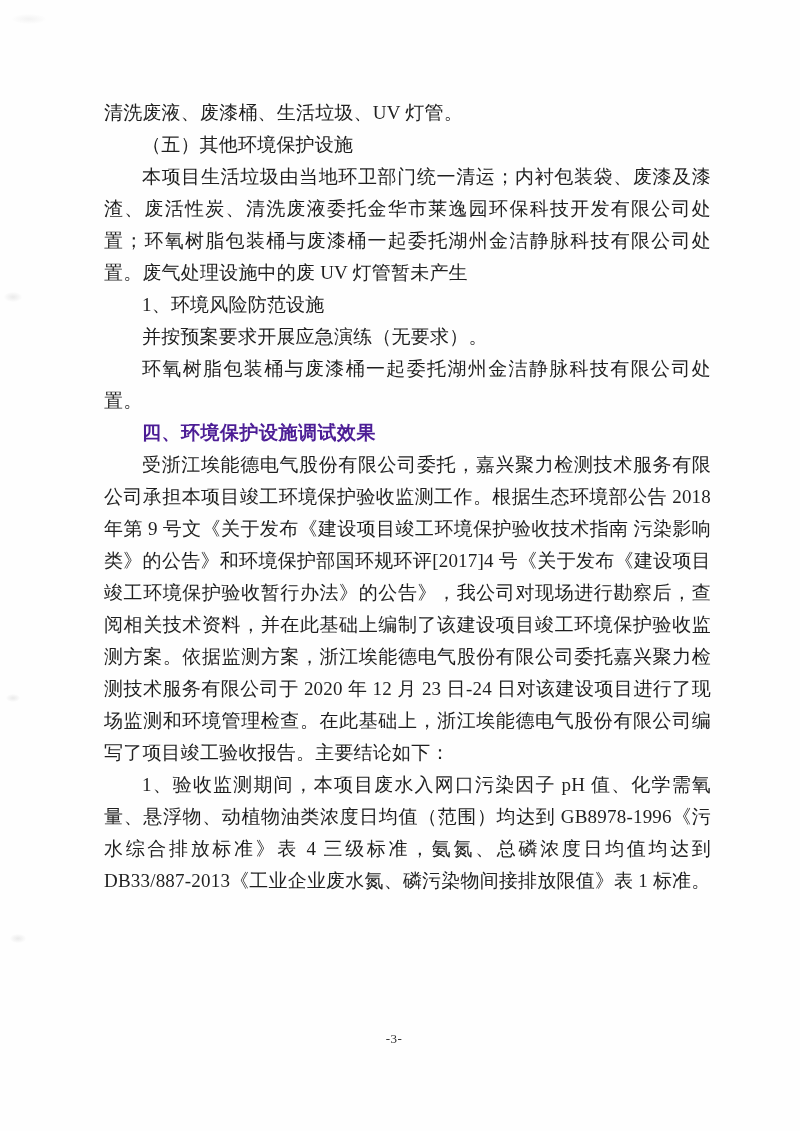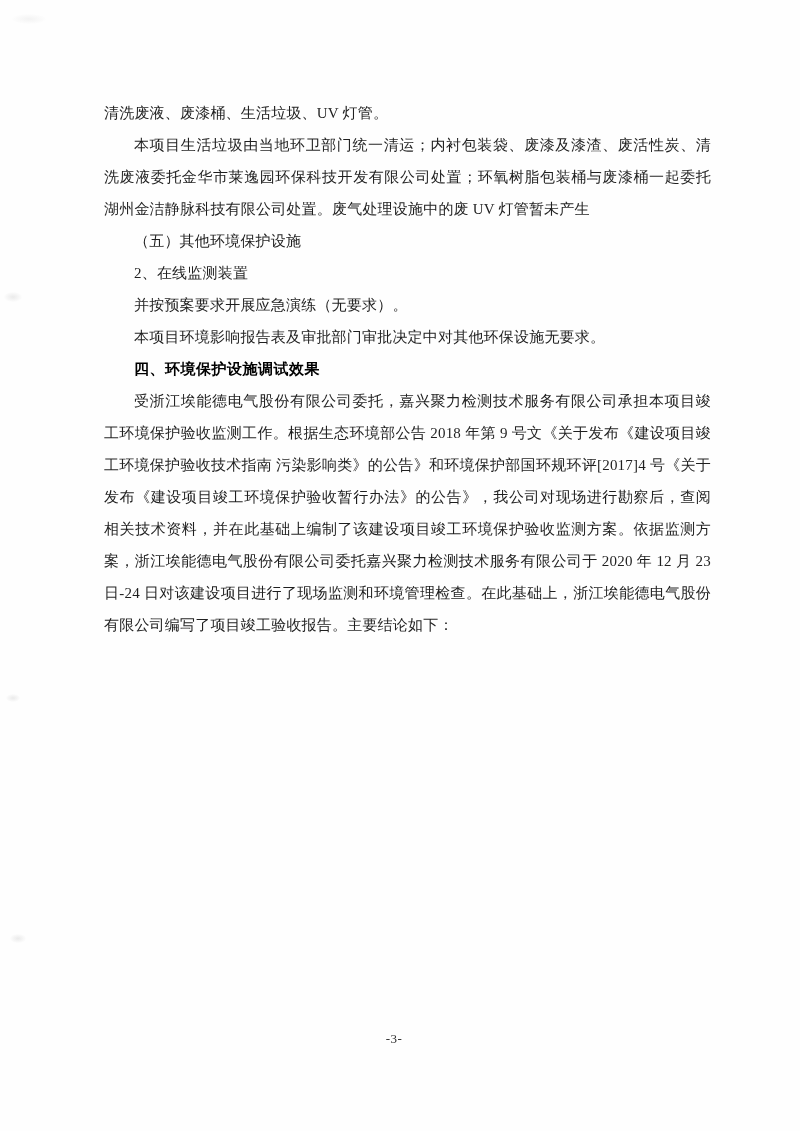--- a/index.html
+++ b/index.html
@@ -14,39 +14,39 @@
     background: #fefefe;
     overflow: hidden;
     font-family: "Liberation Serif", "DejaVu Serif", serif;
     color: #1f1f1f;
   }
   .content {
     position: absolute;
     left: 104px;
     top: 97px;
     width: 607px;
-    font-size: 15px;
+    font-size: 19px;
     line-height: 32px;
     text-align: justify;
     letter-spacing: 0.2px;
   }
   .content p {
     margin: 0;
     padding: 0;
   }
   .content p.plain {
     text-indent: 0;
   }
   .content p.indent {
     text-indent: 2em;
   }
   .content p.heading {
     text-indent: 2em;
     font-weight: bold;
-    color: #000000;
+    color: #4c1d95;
     font-family: "Liberation Sans", "DejaVu Sans", sans-serif;
     letter-spacing: 0.5px;
   }
   .footer {
     position: absolute;
     top: 1031px;
     left: 0;
     width: 788px;
     text-align: center;
     font-size: 13px;
@@ -69,25 +69,26 @@
 
 <div class="page">
   <div class="scan-artifact a4"></div>
   <div class="scan-artifact a1"></div>
   <div class="scan-artifact a2"></div>
   <div class="scan-artifact a3"></div>
 
   <div class="content">
 
   <p class="plain">清洗废液、废漆桶、生活垃圾、UV 灯管。</p>
+      <p class="indent">（五）其他环境保护设施</p>
       <p class="indent">本项目生活垃圾由当地环卫部门统一清运；内衬包装袋、废漆及漆渣、废活性炭、清洗废液委托金华市莱逸园环保科技开发有限公司处置；环氧树脂包装桶与废漆桶一起委托湖州金洁静脉科技有限公司处置。废气处理设施中的废 UV 灯管暂未产生</p>
-      <p class="indent">（五）其他环境保护设施</p>
-      <p class="indent">2、在线监测装置</p>
+      <p class="indent">1、环境风险防范设施</p>
       <p class="indent">并按预案要求开展应急演练（无要求）。</p>
-      <p class="indent">本项目环境影响报告表及审批部门审批决定中对其他环保设施无要求。</p>
+      <p class="indent">环氧树脂包装桶与废漆桶一起委托湖州金洁静脉科技有限公司处置。</p>
       <p class="heading">四、环境保护设施调试效果</p>
       <p class="indent">受浙江埃能德电气股份有限公司委托，嘉兴聚力检测技术服务有限公司承担本项目竣工环境保护验收监测工作。根据生态环境部公告 2018 年第 9 号文《关于发布《建设项目竣工环境保护验收技术指南 污染影响类》的公告》和环境保护部国环规环评[2017]4 号《关于发布《建设项目竣工环境保护验收暂行办法》的公告》，我公司对现场进行勘察后，查阅相关技术资料，并在此基础上编制了该建设项目竣工环境保护验收监测方案。依据监测方案，浙江埃能德电气股份有限公司委托嘉兴聚力检测技术服务有限公司于 2020 年 12 月 23 日-24 日对该建设项目进行了现场监测和环境管理检查。在此基础上，浙江埃能德电气股份有限公司编写了项目竣工验收报告。主要结论如下：</p>
+      <p class="indent">1、验收监测期间，本项目废水入网口污染因子 pH 值、化学需氧量、悬浮物、动植物油类浓度日均值（范围）均达到 GB8978-1996《污水综合排放标准》表 4 三级标准，氨氮、总磷浓度日均值均达到 DB33/887-2013《工业企业废水氮、磷污染物间接排放限值》表 1 标准。</p>
     </div>
 
   <div class="footer">
     <span>-3-</span>
   </div>
 </div>
 
 </body></html>

